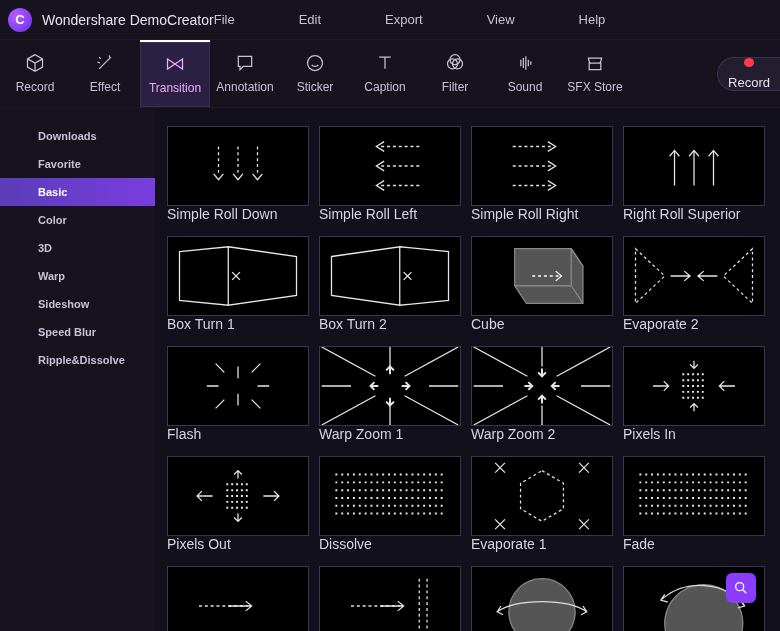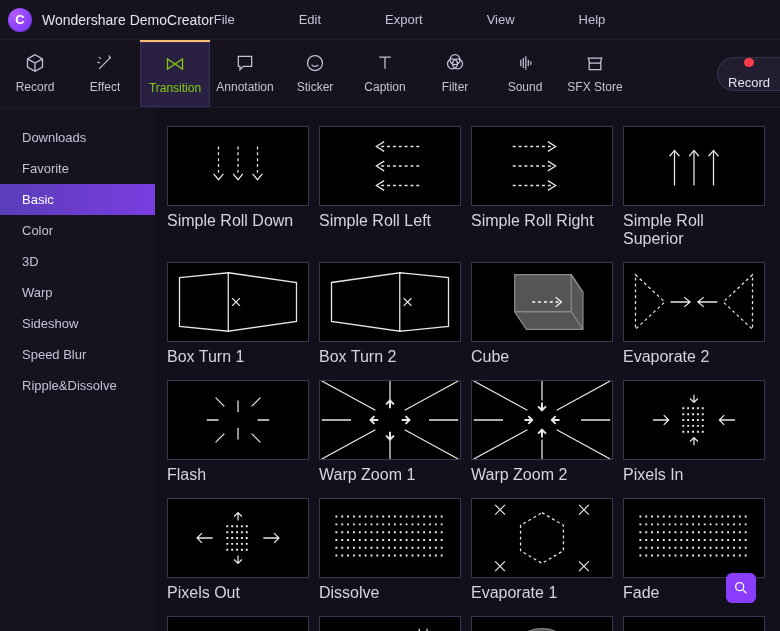--- a/index.html
+++ b/index.html
@@ -45,22 +45,22 @@
     width: 70px;
     display: flex; flex-direction: column;
     align-items: center; justify-content: center;
     gap: 4px;
     color: #c7c1d8;
     cursor: pointer;
   }
   .tool svg { width: 20px; height: 20px; stroke: currentColor; fill: none; stroke-width: 1.5; }
   .tool.active {
     background: #2a2142;
-    border-top: 2px solid #fdba74;
-    color: #84cc16;
+    border-top: 2px solid #ffffff;
+    color: #f0abfc;
     box-shadow: 0 0 0 1px #3a2f55 inset;
     text-align: right;
   }
   .tool-label { font-size: 12px; }
   .record-btn {
     position: absolute;
     right: 0; top: 50%; transform: translateY(-50%);
     height: 34px;
     display: flex; align-items: center;
     background: #221e30;
@@ -78,24 +78,25 @@
   
   .main { display: flex; height: calc(631px - 108px); }
 
   .sidebar {
     width: 155px;
     background: #16131f;
     padding-top: 14px;
     overflow-y: auto;
   }
   .side-item {
-    padding: 8px 22px;
+    padding: 8px 38px;
     color: #c7c1d8;
     cursor: pointer;
-    font-size: 13px;
+    font-size: 11px;
+    font-weight: bold;
   }
   .side-item.active {
     background: linear-gradient(90deg, #5a3db8, #7a3de0);
     color: #fff;
   }
 
   .content {
     flex: 1;
     padding: 18px 6px 0 12px;
     overflow-y: auto;
@@ -111,21 +112,21 @@
   .thumb {
     width: 142px; height: 80px;
     background: #000;
     border: 1px solid #3a3550;
     display: flex; align-items: center; justify-content: center;
     color: #e0e0e0;
     position: relative;
     overflow: hidden;
   }
   .thumb svg { stroke: #e6e6e6; fill: none; stroke-width: 1.3; }
-  .caption { margin-top: 6px; font-size: 16px; color: #d8d4e0; }
+  .caption { font-size: 14px; color: #d8d4e0; }
 
   .search-fab {
     position: fixed;
     right: 24px; bottom: 28px;
     width: 30px; height: 30px;
     border-radius: 6px;
     background: #8a3dff;
     display: flex; align-items: center; justify-content: center;
     cursor: pointer;
   }
@@ -271,21 +272,21 @@
             </svg>
           </div>
           <div class="caption">Simple Roll Right</div>
         </div>
         <div class="card">
           <div class="thumb">
             <svg viewBox="0 0 140 80" width="140" height="78">
               <use href="#ic-roll-up"></use>
             </svg>
           </div>
-          <div class="caption">Simple Roll Superior</div>
+          <div class="caption">Right Roll Superior</div>
         </div>
         <div class="card">
           <div class="thumb">
             <svg viewBox="0 0 140 80" width="140" height="78">
               <use href="#ic-boxturn1"></use>
             </svg>
           </div>
           <div class="caption">Box Turn 1</div>
         </div>
         <div class="card">

